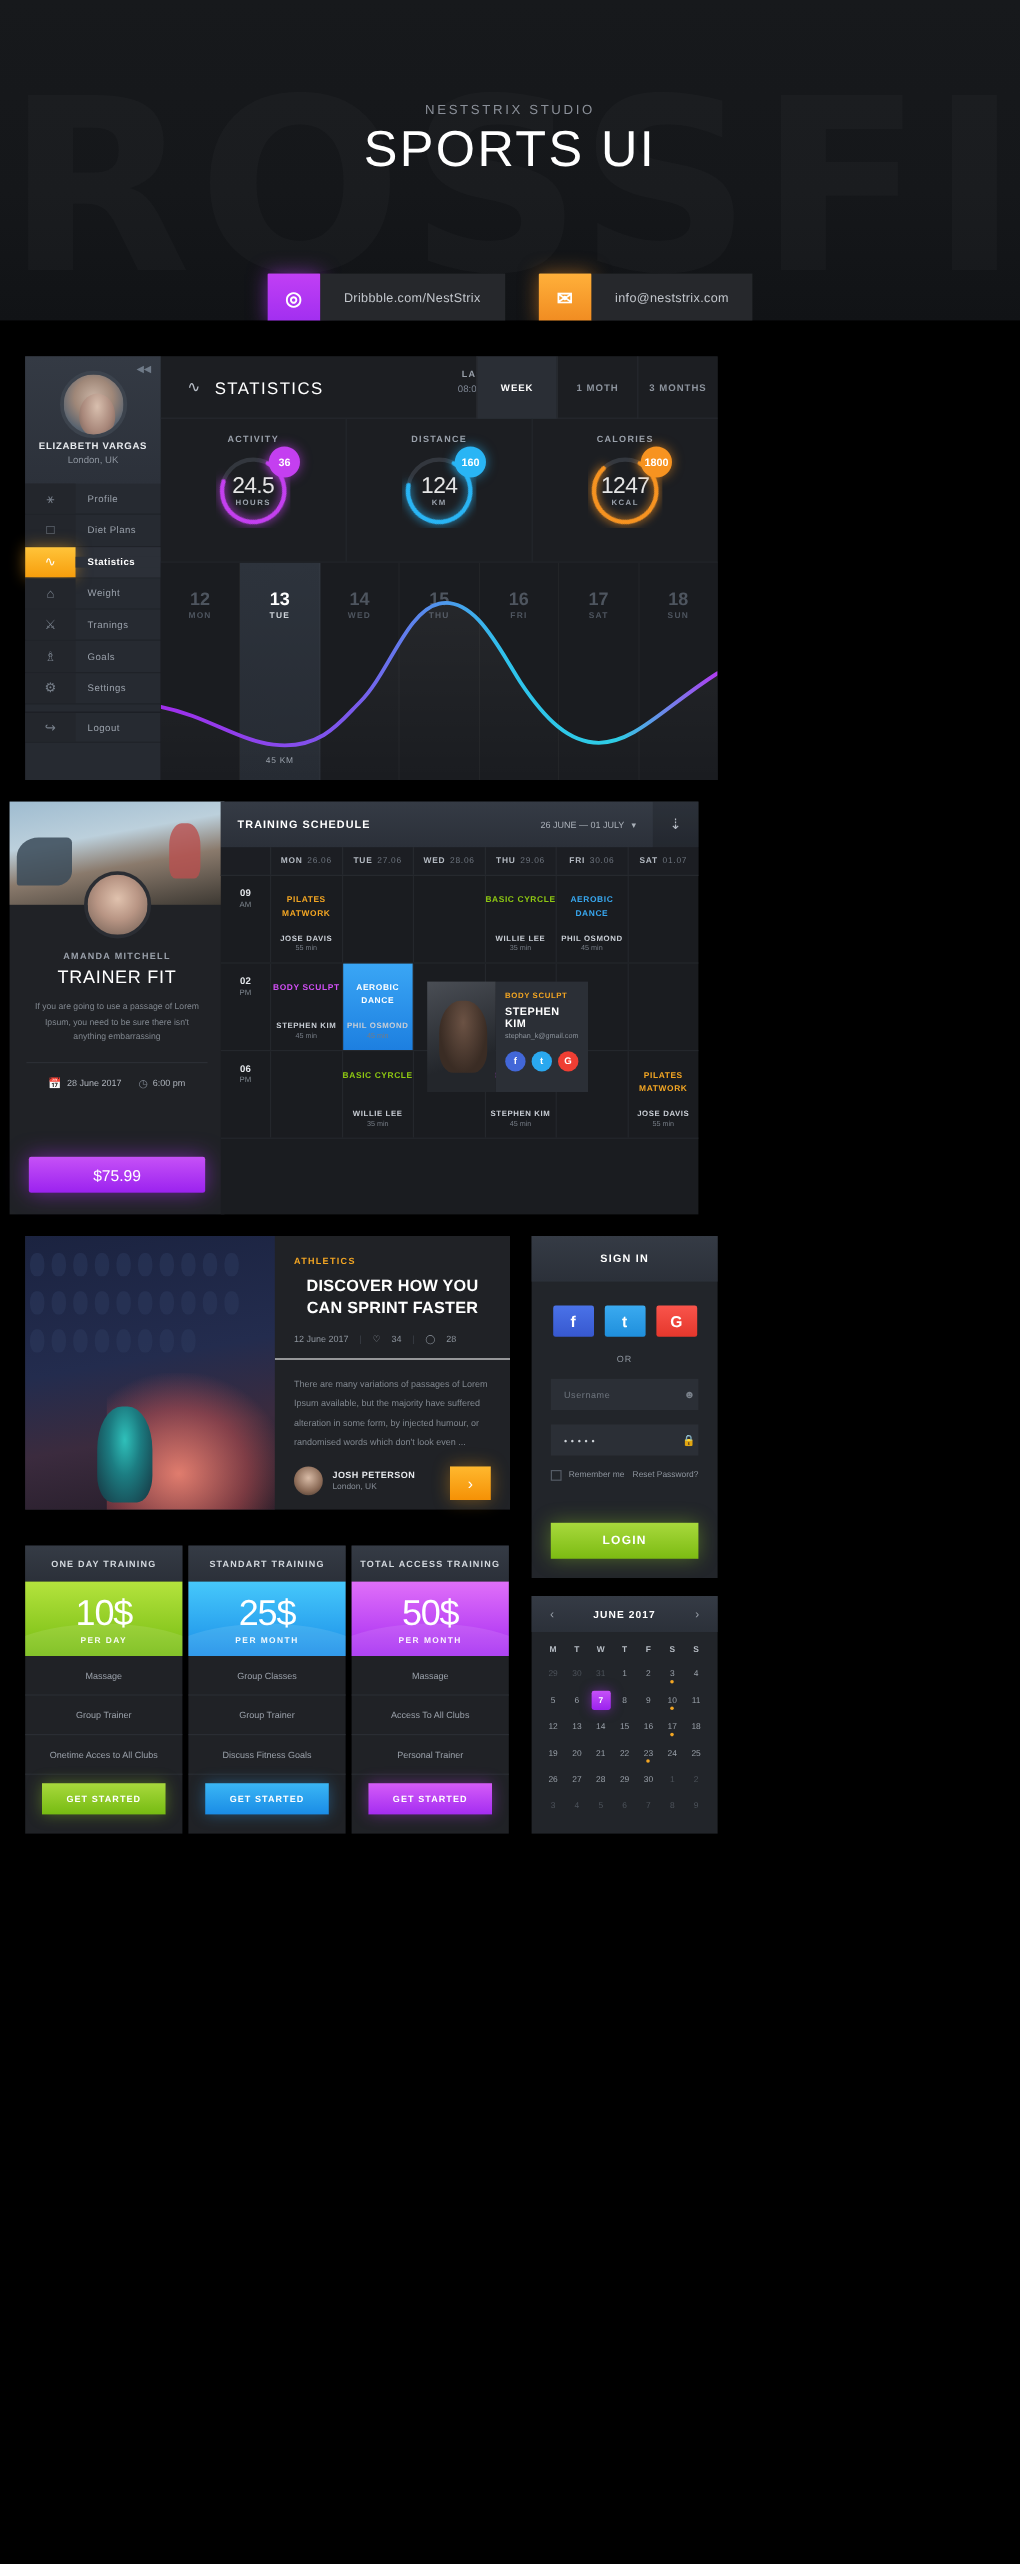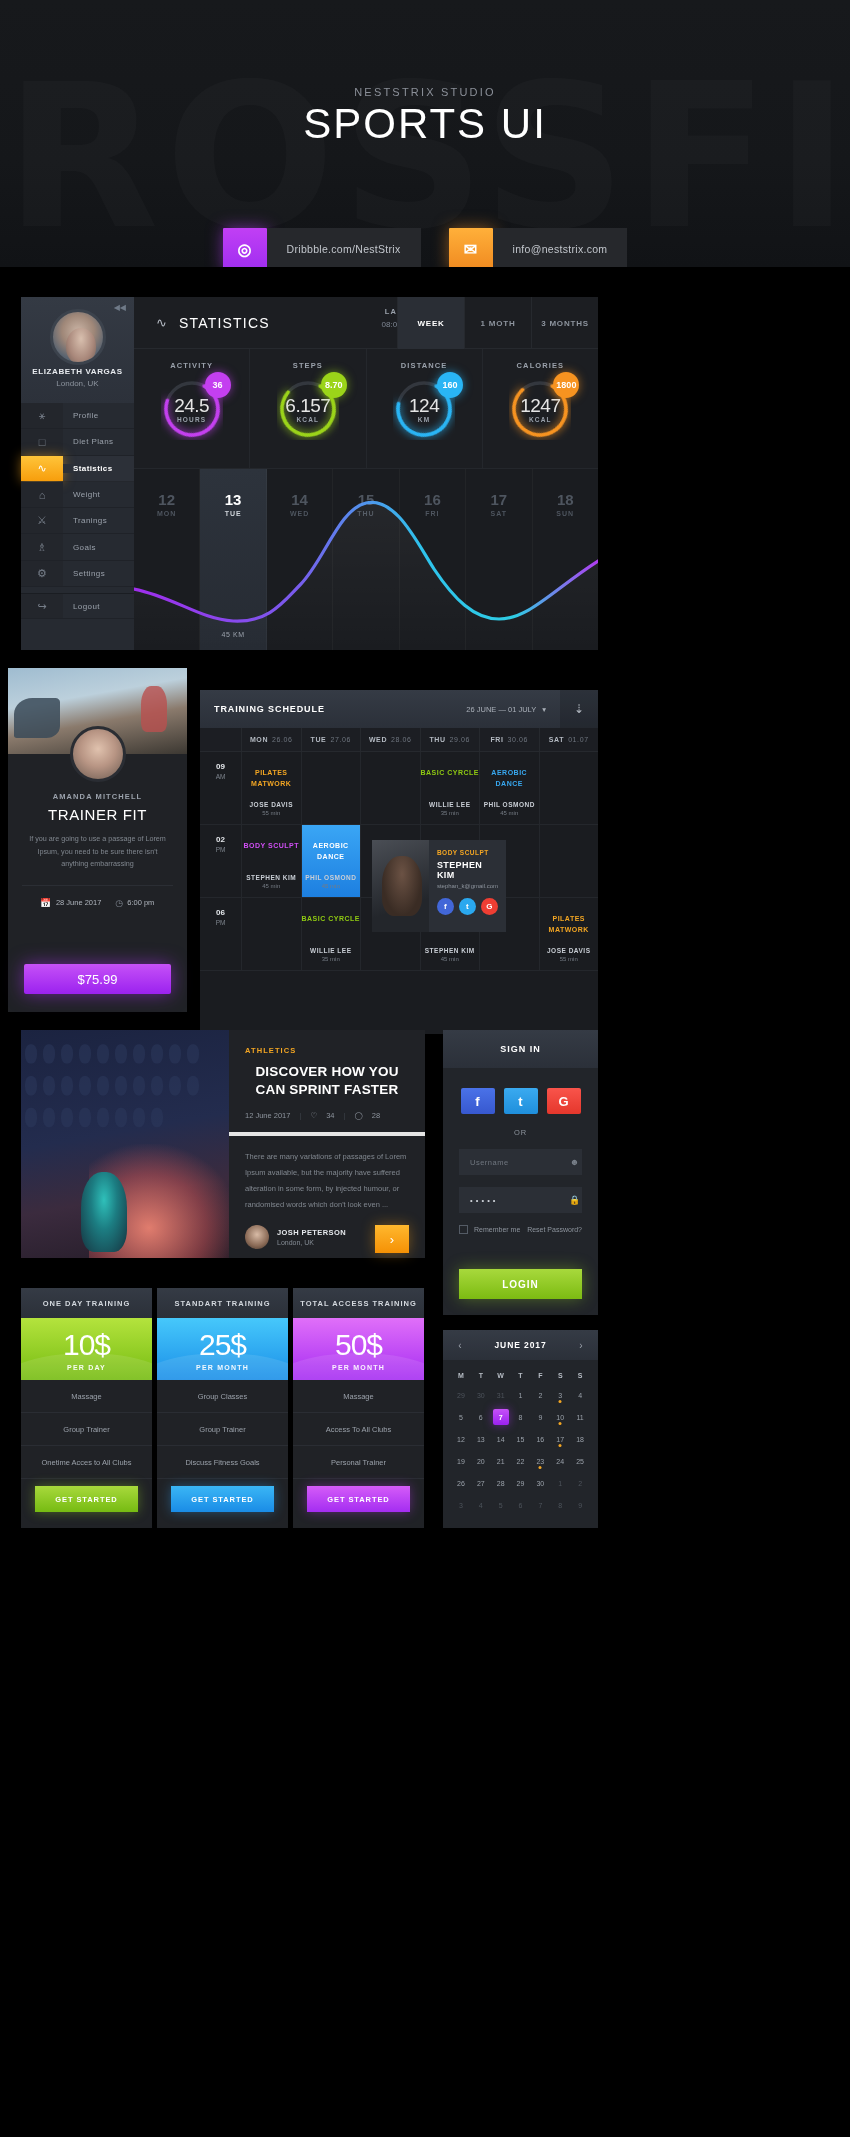--- a/index.html
+++ b/index.html
@@ -136,21 +136,21 @@
   .tr-desc{ font-size:7.2px; color:#80878f; line-height:1.75; margin:10px 16px 0; }
   .tr-meta{ display:flex; justify-content:center; gap:14px; margin-top:14px; padding-top:12px; border-top:1px solid #2b2e34; margin-left:14px; margin-right:14px;}
   .tr-m { display:flex; align-items:center; gap:4px; font-size:7.5px; color:#aeb4bc;}
   .tr-m span.i{ font-size:9px; color:#7b828c;}
   .tr-price{ position:absolute; left:16px; right:16px; bottom:18px; height:30px;
     background:linear-gradient(180deg,#c651f7,#9b22ef); border-radius:2px;
     display:flex; align-items:center; justify-content:center; font-size:13px; color:#fff;
     box-shadow:0 0 18px rgba(170,50,240,.55);}
 
   
-  .sched { left:200px; top:668px; width:398px; height:344px; background:#1a1c20;margin-top:22px;}
+  .sched { left:184px; top:668px; width:398px; height:344px; background:#1a1c20;}
   .sc-head{ height:38px; background:linear-gradient(180deg,#353b45,#2b3039); display:flex; align-items:center; position:relative;}
   .sc-title{ margin-left:14px; font-size:9px; font-weight:bold; letter-spacing:.9px; color:#fff;}
   .sc-range{ position:absolute; right:52px; font-size:7.5px; color:#aab0b9; display:flex; align-items:center; gap:6px;}
   .sc-dl { position:absolute; right:0; top:0; width:38px; height:38px; display:flex; align-items:center; justify-content:center;
            background:rgba(0,0,0,.16); color:#b5bbc4; font-size:12px;}
   .sc-cols{ display:flex; height:24px; background:#1c1e23; border-bottom:1px solid #26292e;}
   .sc-c0 { width:42px; border-right:1px solid #26292e;}
   .sc-c  { flex:1; display:flex; align-items:center; justify-content:center; gap:4px; border-right:1px solid #26292e; font-size:7px; font-weight:bold; letter-spacing:.6px; color:#b4bac2;}
   .sc-c:last-child{border-right:none;}
   .sc-c em { font-style:normal; color:#6e757f; font-weight:normal;}
@@ -185,21 +185,21 @@
   .art { left:21px; top:1030px; width:404px; height:228px; background:#202226; display:flex;}
   .art-img{ width:208px; position:relative; overflow:hidden;
     background:linear-gradient(170deg,#1b2340 0%,#232c4e 45%,#3b2b3e 70%,#241c28 100%);}
   .art-seats{ position:absolute; left:0; top:0; width:100%; height:62%; opacity:.5;}
   .art-flame{ position:absolute; right:-10px; bottom:-6px; width:150px; height:120px;
     background:radial-gradient(ellipse at 40% 70%, rgba(255,140,120,.85), rgba(220,90,90,.45) 45%, rgba(120,40,60,0) 72%);}
   .art-run{ position:absolute; left:60px; bottom:6px; width:46px; height:80px;
     background:radial-gradient(ellipse at 50% 35%, #2fc0ba 0%, #1c7d82 40%, #16333f 100%);
     border-radius:45% 45% 28% 28%;}
   .art-body{ flex:1; display:flex; flex-direction:column;}
-  .art-top{ padding:16px 16px 12px; border-bottom:4px solid #e5e5e5;}
+  .art-top{ padding:16px 16px 12px; border-bottom:1px solid #e5e5e5;}
   .art-cat{ font-size:7.5px; font-weight:bold; letter-spacing:1.1px; color:#f3a623;}
   .art-h { font-size:13.5px; font-weight:bold; color:#fff; line-height:1.35; margin-top:8px; letter-spacing:.2px;text-align:center;}
   .art-mt{ display:flex; align-items:center; gap:9px; margin-top:12px; font-size:7.5px; color:#8d949d;}
   .art-mt .sep{ color:#3c4149;}
   .art-tx{ padding:13px 16px; font-size:7.5px; color:#80878f; line-height:2.1; flex:1;}
   .art-ft{ display:flex; align-items:center; padding:0 16px 14px; gap:8px; position:relative;}
   .art-av{ width:24px; height:24px; border-radius:50%;
      background:radial-gradient(circle at 50% 40%,#d8bba6,#8a6a56 60%,#3c3029 100%);}
   .art-an{ font-size:7.5px; font-weight:bold; color:#e5e8ec; letter-spacing:.4px;}
   .art-al{ font-size:7px; color:#858c95; margin-top:2px;}
@@ -344,32 +344,20 @@
         <div class="g">
           <div class="g-lb">ACTIVITY</div>
           <div class="ring">
             <svg width="62" height="62" viewBox="0 0 62 62">
               <circle cx="31" cy="31" r="26" fill="none" stroke="#33373e" stroke-width="3.4"></circle>
               <circle cx="31" cy="31" r="26" fill="none" stroke="#c43ff0" stroke-width="3.6" stroke-linecap="round" stroke-dasharray="117.6 45.7" transform="rotate(-62 31 31)" style="filter:drop-shadow(0 0 4px #c43ff0)"></circle>
             </svg>
             <div class="g-val">24.5</div>
             <div class="g-unit">HOURS</div>
             <div class="bub" style="background:#c43ff0;box-shadow:0 0 10px #c43ff099">36</div>
-          </div>
-        </div>
-        <div class="g">
-          <div class="g-lb">STEPS</div>
-          <div class="ring">
-            <svg width="62" height="62" viewBox="0 0 62 62">
-              <circle cx="31" cy="31" r="26" fill="none" stroke="#33373e" stroke-width="3.4"></circle>
-              <circle cx="31" cy="31" r="26" fill="none" stroke="#9bd419" stroke-width="3.6" stroke-linecap="round" stroke-dasharray="127.4 35.9" transform="rotate(-62 31 31)" style="filter:drop-shadow(0 0 4px #9bd419)"></circle>
-            </svg>
-            <div class="g-val">6.157</div>
-            <div class="g-unit">KCAL</div>
-            <div class="bub" style="background:#9bd419;box-shadow:0 0 10px #9bd41999">8.70</div>
           </div>
         </div>
         <div class="g">
           <div class="g-lb">DISTANCE</div>
           <div class="ring">
             <svg width="62" height="62" viewBox="0 0 62 62">
               <circle cx="31" cy="31" r="26" fill="none" stroke="#33373e" stroke-width="3.4"></circle>
               <circle cx="31" cy="31" r="26" fill="none" stroke="#29b5f5" stroke-width="3.6" stroke-linecap="round" stroke-dasharray="114.4 49.0" transform="rotate(-62 31 31)" style="filter:drop-shadow(0 0 4px #29b5f5)"></circle>
             </svg>
             <div class="g-val">124</div>

